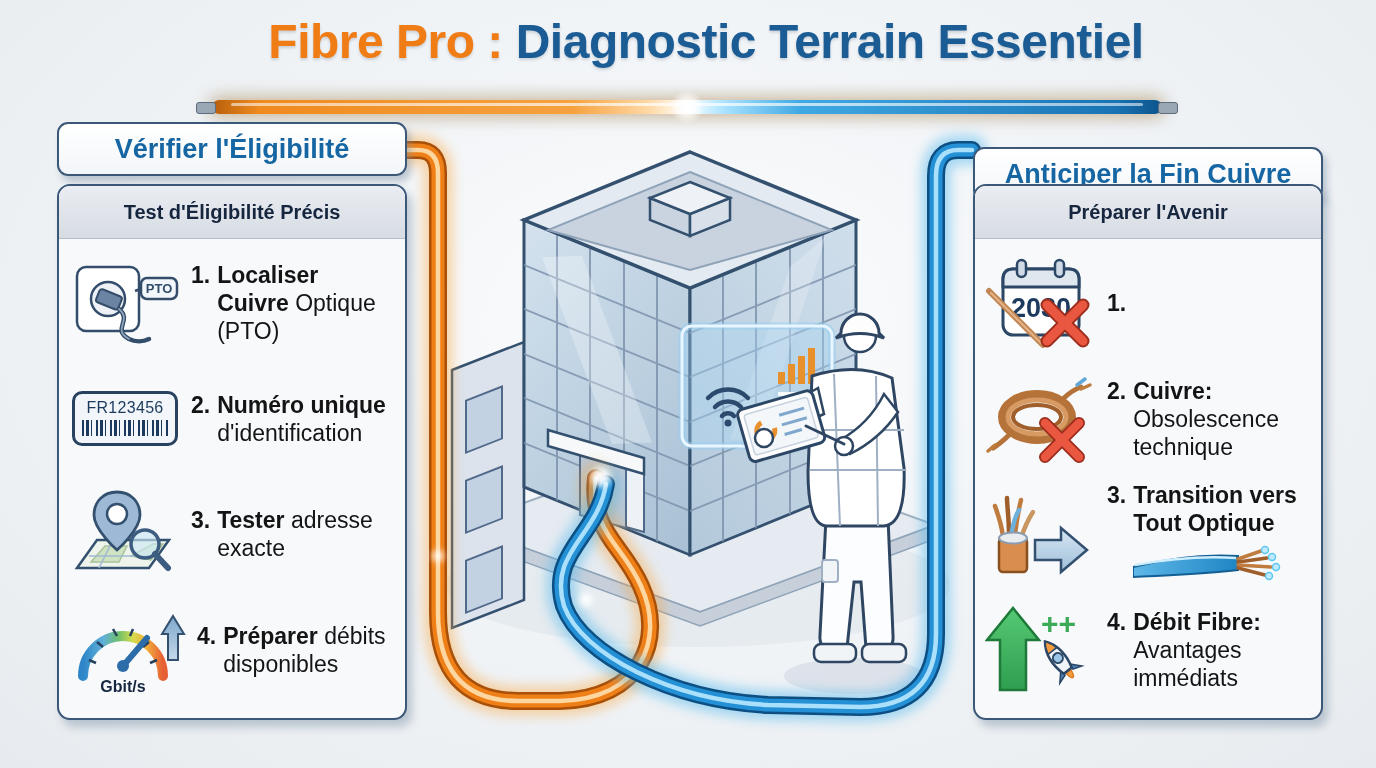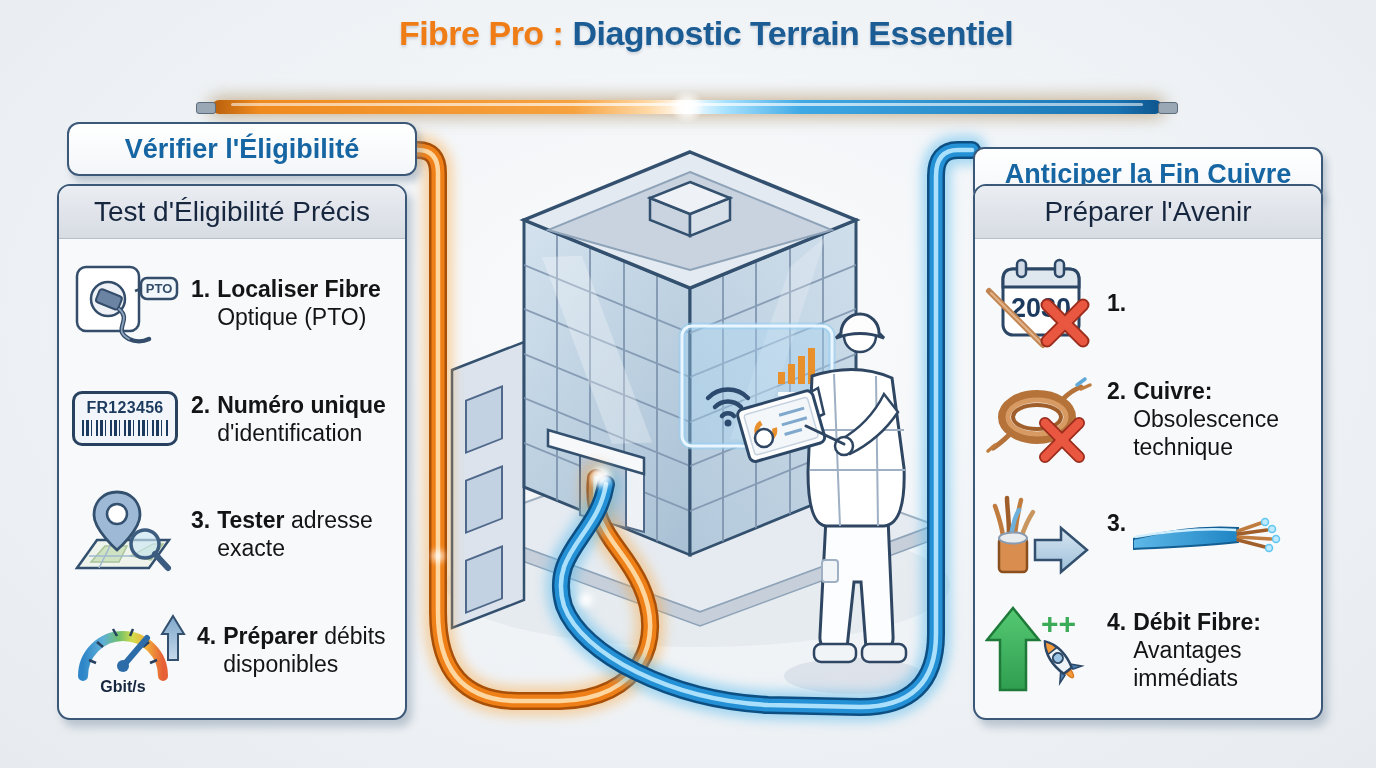--- a/index.html
+++ b/index.html
@@ -3,63 +3,63 @@
 <meta charset="utf-8">
 <style>
   html,body{margin:0;padding:0;background:#dfe3e8;}
   .canvas{
     position:relative;width:1376px;height:768px;overflow:hidden;
     font-family:"Liberation Sans","DejaVu Sans",sans-serif;
     background:radial-gradient(ellipse at 50% 42%, #fbfcfd 0%, #f1f4f7 48%, #e7ebef 100%);
   }
   
   .title-wrap{position:absolute;left:0;top:14px;width:100%;text-align:center;z-index:1;}
-  .title-wrap h1{margin:0;font-size:34px;font-weight:bold;letter-spacing:-0.5px;
+  .title-wrap h1{margin:0;font-size:48px;font-weight:bold;letter-spacing:-0.5px;
     text-shadow:0 2px 3px rgba(30,50,80,.18);padding-left:36px;}
   .t1{color:#f07c16;}
   .t2{color:#1b5c94;}
   .title-cable{position:absolute;left:212px;top:86px;width:950px;height:14px;border-radius:8px;
     background:linear-gradient(90deg,#b85f0c 0%,#ef8a1f 5%,#f6a23f 38%,#ffd9a6 46%,#ffffff 50%,#a8e2ff 54%,#3fa9e4 62%,#1a74b4 95%,#0d548c 100%);
     box-shadow:0 0 16px 3px rgba(243,146,42,.45), 0 0 16px 3px rgba(80,170,230,.35);}
   .title-cable .shine{position:absolute;left:2%;top:3px;width:96%;height:3px;border-radius:3px;
     background:linear-gradient(90deg,rgba(255,255,255,.75),rgba(255,255,255,.95),rgba(255,255,255,.75));opacity:.75;}
   .title-cable .junction{position:absolute;left:50%;top:50%;width:34px;height:34px;margin:-17px 0 0 -17px;border-radius:50%;
     background:radial-gradient(circle,#ffffff 0%,rgba(255,255,255,.7) 35%,rgba(255,255,255,0) 70%);}
   .title-cable .cap{position:absolute;top:2px;width:18px;height:10px;border-radius:3px;background:#9aa7b5;border:1px solid #5d6d7e;}
   .title-cable .capL{left:-16px;}
   .title-cable .capR{right:-16px;}
   
   .headbox{position:absolute;top:122px;width:346px;height:50px;z-index:4;
     background:linear-gradient(180deg,#ffffff,#f3f6f9);
     border:2px solid #3b5878;border-radius:11px;
     box-shadow:4px 6px 7px rgba(125,145,165,.45);
     display:flex;align-items:center;justify-content:center;
     font-size:27px;font-weight:bold;color:#1566a3;}
-  .headbox.left{left:67px;border-radius:12px;}
+  .headbox.left{left:57px;}
   .headbox.right{left:973px;margin-top:25px;}
   
   .panel{position:absolute;top:184px;width:346px;height:532px;z-index:4;
     background:#f7f9fb;border:2px solid #3b5878;border-radius:13px;
     box-shadow:5px 7px 8px rgba(125,145,165,.45);}
   .panel.left{left:57px;}
   .panel.right{left:973px;}
   .panel-head{height:52px;border-radius:11px 11px 0 0;
     background:linear-gradient(180deg,#eaedf2,#d7dce3);
     border-bottom:1px solid #b4bec9;
     display:flex;align-items:center;justify-content:center;
-    font-size:28px;font-weight:normal;color:#16263f;}
+    font-size:20px;font-weight:bold;color:#16263f;}
   .items{position:absolute;left:0;top:53px;right:0;bottom:0;display:flex;flex-direction:column;padding:6px 10px 10px;}
   .item{flex:1;display:flex;align-items:center;gap:10px;}
   .ic{flex:0 0 112px;display:flex;align-items:center;justify-content:center;}
   .tx{display:flex;font-size:23px;color:#141414;line-height:1.22;}
   .num{font-weight:bold;margin-right:7px;}
   .t b{font-weight:bold;}
   
   .label-box{width:106px;border:3px solid #27415f;border-radius:10px;background:#f2f6fa;padding:5px 7px 7px;box-sizing:border-box;}
-  .code{display:block;text-align:center;color:#1c3a5e;font-weight:bold;font-size:16px;letter-spacing:.3px;}
+  .code{display:block;text-align:center;color:#1c3a5e;font-weight:normal;font-size:16px;letter-spacing:.3px;}
   .bars{height:16px;margin-top:3px;
     background:repeating-linear-gradient(90deg,#1c3a5e 0 2px,transparent 2px 4px,#1c3a5e 4px 7px,transparent 7px 9px,#1c3a5e 9px 10px,transparent 10px 14px);}
   .fiber-under{display:block;margin-top:6px;}
   
   .building-svg{position:absolute;left:430px;top:130px;z-index:2;}
   .cables-svg{position:absolute;left:0;top:0;z-index:3;pointer-events:none;}
 </style>
 </head>
 <body>
 
@@ -251,21 +251,21 @@
             </g>
             <path d="M50,54 C64,66 42,74 60,84 C66,87 74,87 80,84" fill="none" stroke="#334d6b" stroke-width="4.5" stroke-linecap="round"></path>
             <path d="M50,54 C64,66 42,74 60,84" fill="none" stroke="#8fa3bb" stroke-width="1.8" stroke-linecap="round"></path>
             <path d="M66,36 L74,33" stroke="#334d6b" stroke-width="2.5"></path>
             <rect x="72" y="23" width="36" height="21" rx="6" fill="#f2f7fb" stroke="#334d6b" stroke-width="2.5"></rect>
             <text x="90" y="38" text-anchor="middle" font-size="13" font-weight="bold" fill="#334d6b">PTO</text>
           </svg>
         </div>
         <div class="tx">
             <span class="num">1.</span>
-            <span class="t"><b>Localiser Fibre</b> <span>Optique (PTO)</span></span>
+            <span class="t"><b>Localiser Cuivre</b> <span>Optique (PTO)</span></span>
           </div>
       </div>
 
       <div class="item">
         <div class="ic">
           <div class="label-box">
             <span class="code">FR123456</span>
             <div class="bars"></div>
           </div>
         </div>
@@ -408,21 +408,21 @@
               <path d="M26,50 C28,38 30,30 34,24" stroke="#6db0dc" stroke-width="4.5" fill="none"></path>
               <path d="M36,52 C40,40 44,32 48,26" stroke="#c8965e" stroke-width="4.5" fill="none"></path>
             </g>
             <rect x="14" y="52" width="28" height="34" rx="4" fill="#d98e4f" stroke="#8a4f1e" stroke-width="2.5"></rect>
             <ellipse cx="28" cy="52" rx="14" ry="5.5" fill="#e8ecef" stroke="#8a9bb0" stroke-width="2"></ellipse>
             <path d="M50,54 L76,54 L76,42 L102,64 L76,86 L76,74 L50,74 Z" fill="url(#arrowS)" stroke="#33506f" stroke-width="2.5"></path>
           </svg>
         </div>
         <div class="tx">
             <span class="num">3.</span>
-            <span class="t"> <span></span>
+            <span class="t"><b>Transition vers Tout Optique</b> <span></span>
           <svg class="fiber-under" width="160" height="44" viewBox="0 0 160 44">
             <defs>
               <linearGradient id="fibG" x1="0" y1="0" x2="1" y2="0">
                 <stop offset="0" stop-color="#5fb8e8"></stop>
                     <stop offset="1" stop-color="#1f85c4"></stop>
               </linearGradient>
             </defs>
             <path d="M0,24 C40,14 75,11 105,13 L105,27 C75,31 40,32 0,34 Z" fill="url(#fibG)" stroke="#135e92" stroke-width="2"></path>
             <path d="M2,22 C40,15 75,13 103,15" stroke="#cdeeff" stroke-width="2.5" fill="none"></path>
             <g stroke-linecap="round">

